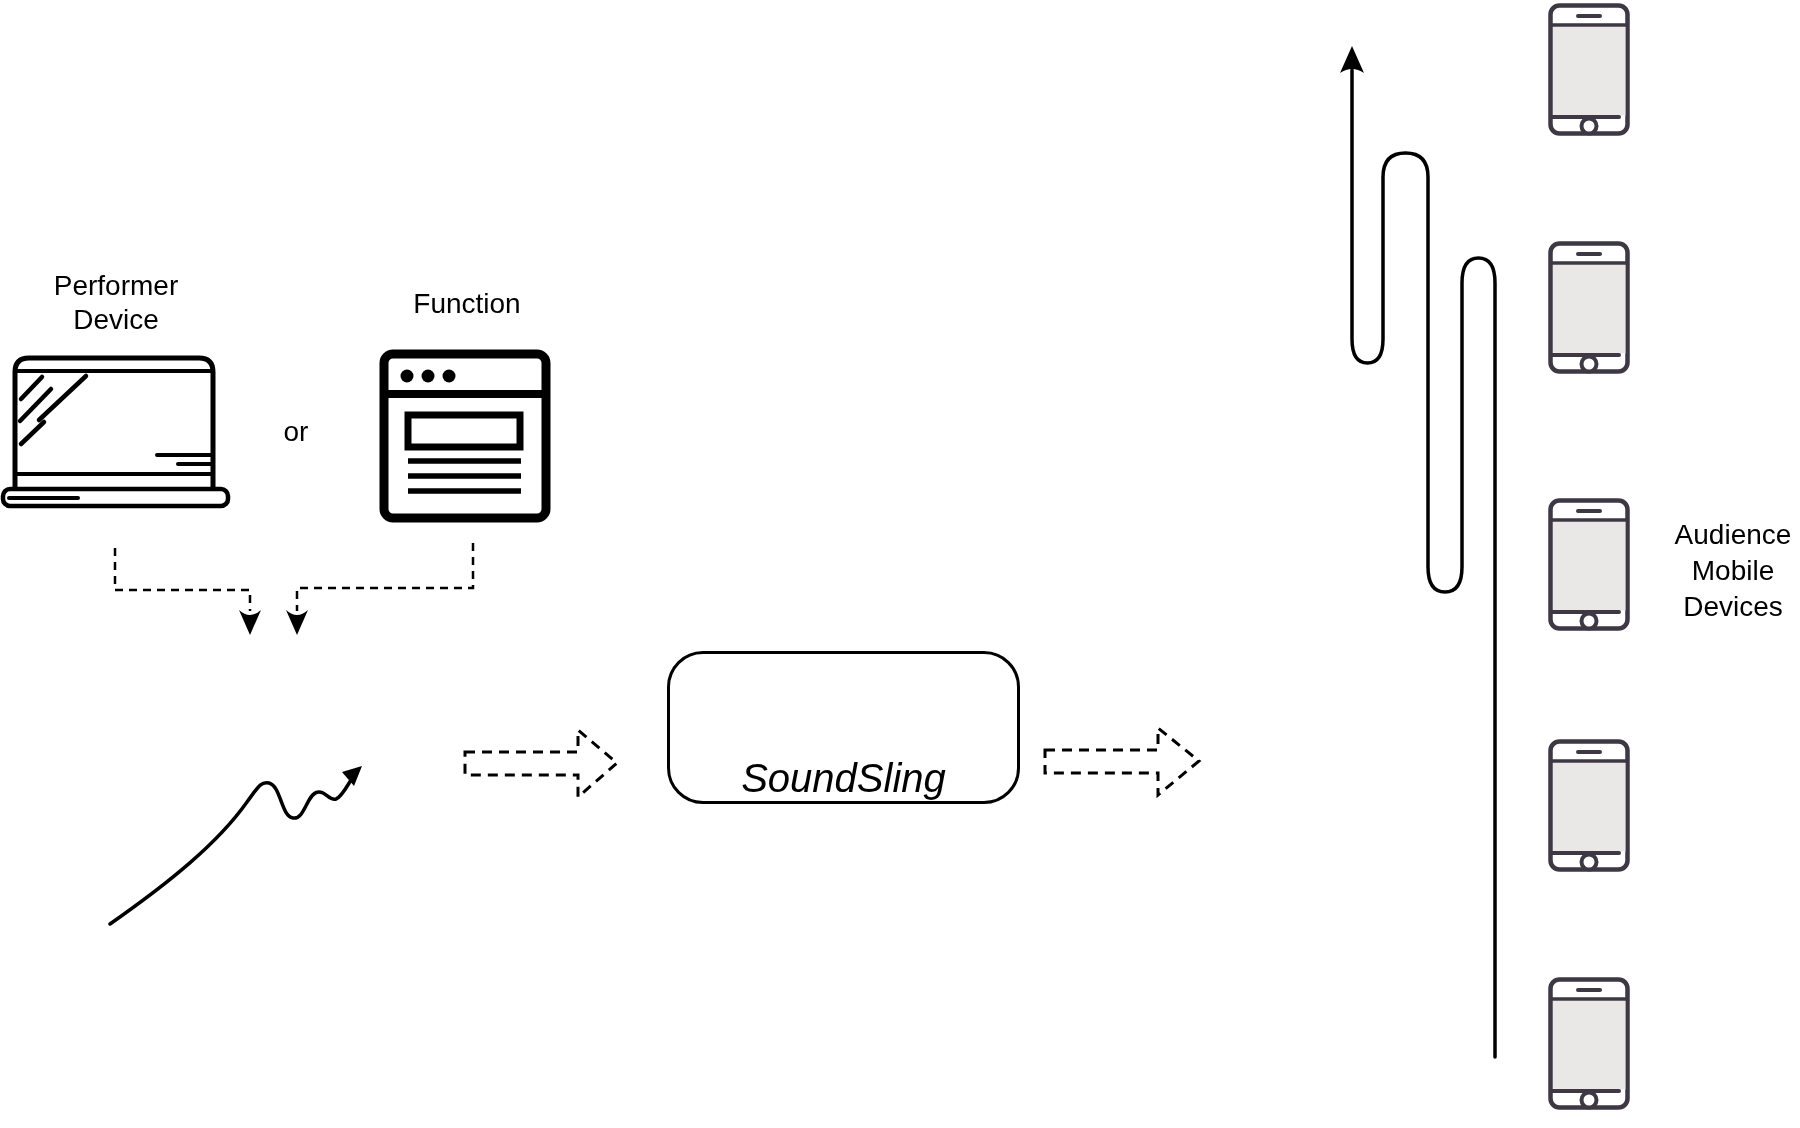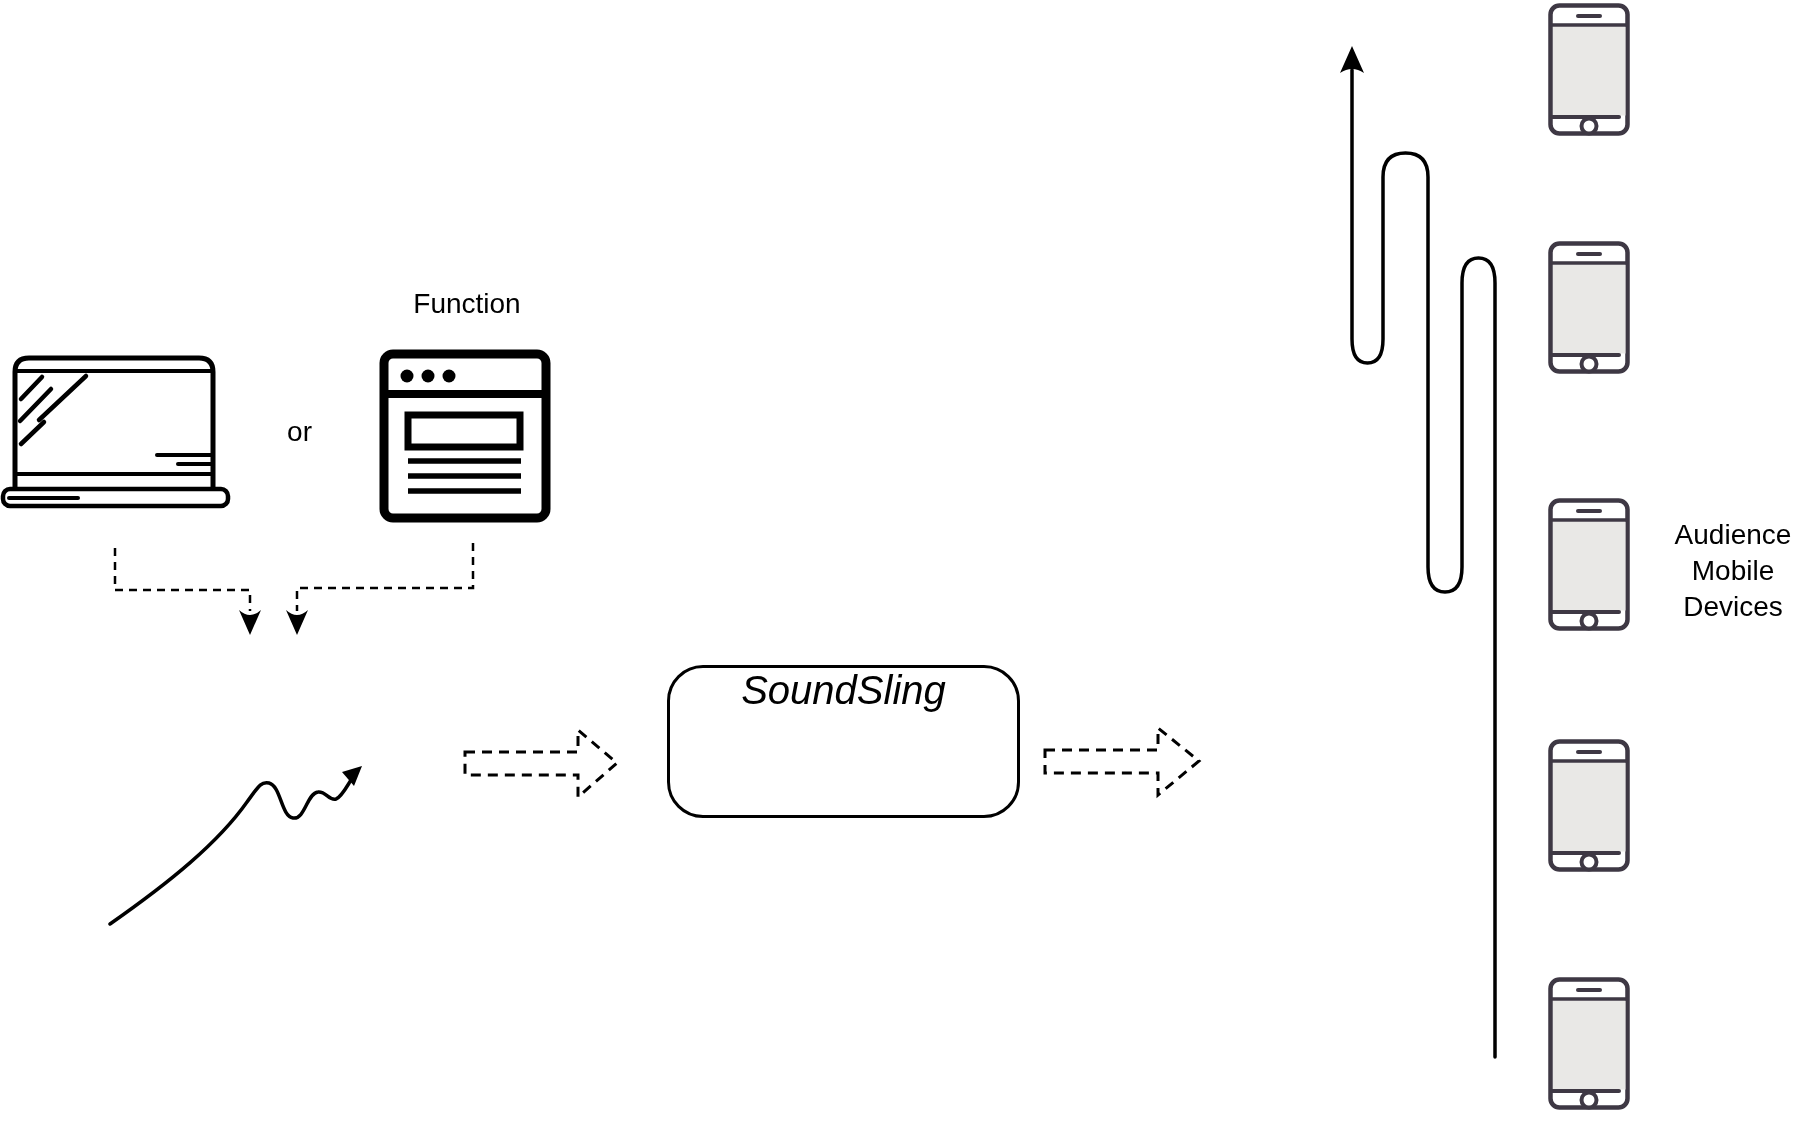--- a/index.html
+++ b/index.html
@@ -23,35 +23,35 @@
   }
   .lbl {
     position: absolute;
     color: #000000;
     font-size: 28px;
     line-height: 34px;
     text-align: center;
     white-space: nowrap;
   }
   #performer-label { left: 36px;  top: 269px; width: 160px; }
-  #or-label        { left: 260px; top: 415px; width: 52px;  line-height: 33px; text-align: right; }
+  #or-label        { left: 270px; top: 415px; width: 52px;  line-height: 33px; }
   #webpage-label   { left: 387px; top: 287px; width: 160px; }
   #easing-label    { left: 166px; top: 635px; width: 220px; line-height: 35px; }
   #audio-label     { left: 1250px; top: 710px; width: 180px; line-height: 35px; }
   #audience-label  { left: 1653px; top: 517px; width: 160px; line-height: 36px; }
   #soundsling-box {
     position: absolute;
-    left: 667px; top: 665px;
+    left: 667px; top: 651px;
     width: 353px; height: 153px;
     box-sizing: border-box;
     border: 3px solid #000000;
     border-radius: 36px;
     background: #ffffff;
     display: flex;
-    align-items: flex-start;
+    align-items: flex-end;
     justify-content: center;
   }
   #soundsling-box .title {
     font-style: italic;
     font-size: 40px;
     color: #000000;
   }
 </style>
 </head>
 <body>
@@ -160,20 +160,24 @@
         <rect x="2.5" y="2.5" width="77" height="128" rx="9" fill="#ffffff" stroke-width="4.5"></rect>
         <rect x="5" y="23.5" width="72.5" height="89" stroke="none" fill="#e9e8e6"></rect>
         <line x1="30" y1="13" x2="52" y2="13" stroke-width="4"></line>
         <line x1="4" y1="22" x2="78" y2="22" stroke-width="3.5"></line>
         <line x1="4" y1="114" x2="71" y2="114" stroke-width="4"></line>
         <circle cx="41" cy="123" r="7.5" fill="#ffffff" stroke-width="4"></circle>
       </g>
     </g>
   </svg>
 
+  <div id="performer-label" class="lbl">
+    <div>Performer</div>
+    <div>Device</div>
+  </div>
 
   <div id="or-label" class="lbl">or</div>
 
   <div id="webpage-label" class="lbl">Function</div>
 
 
   <div id="soundsling-box">
     <span class="title">SoundSling</span>
   </div>
 

